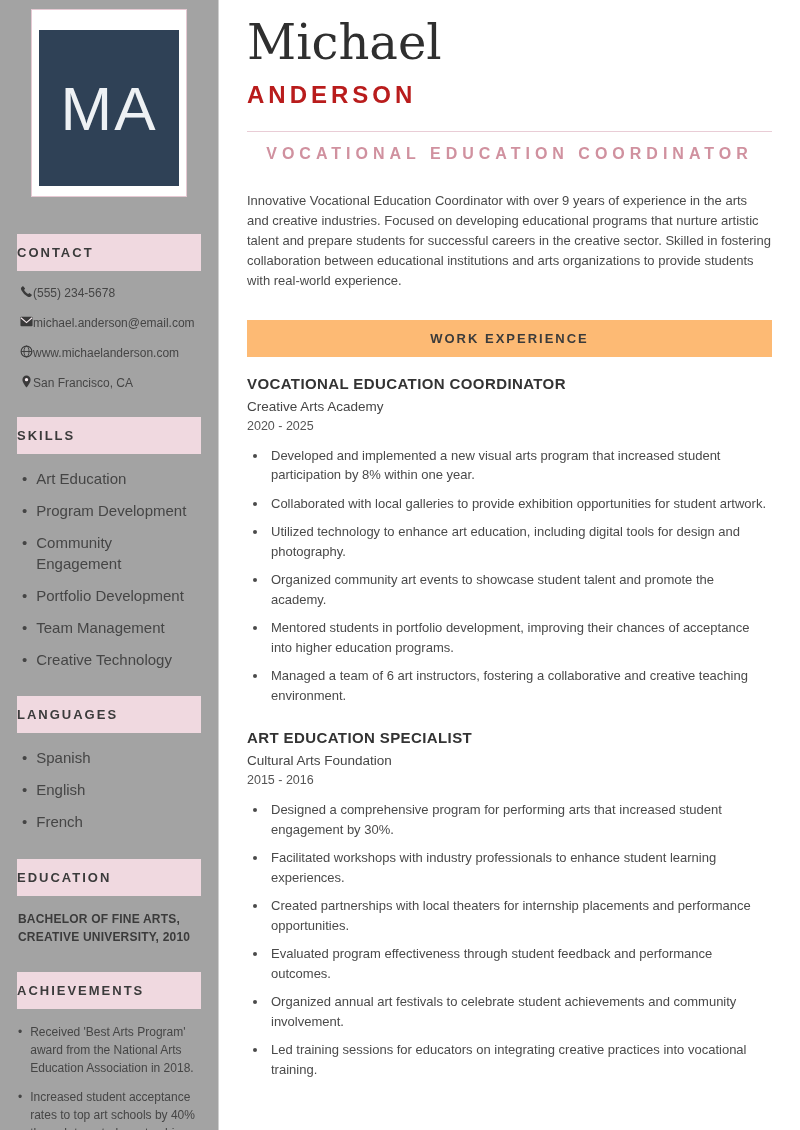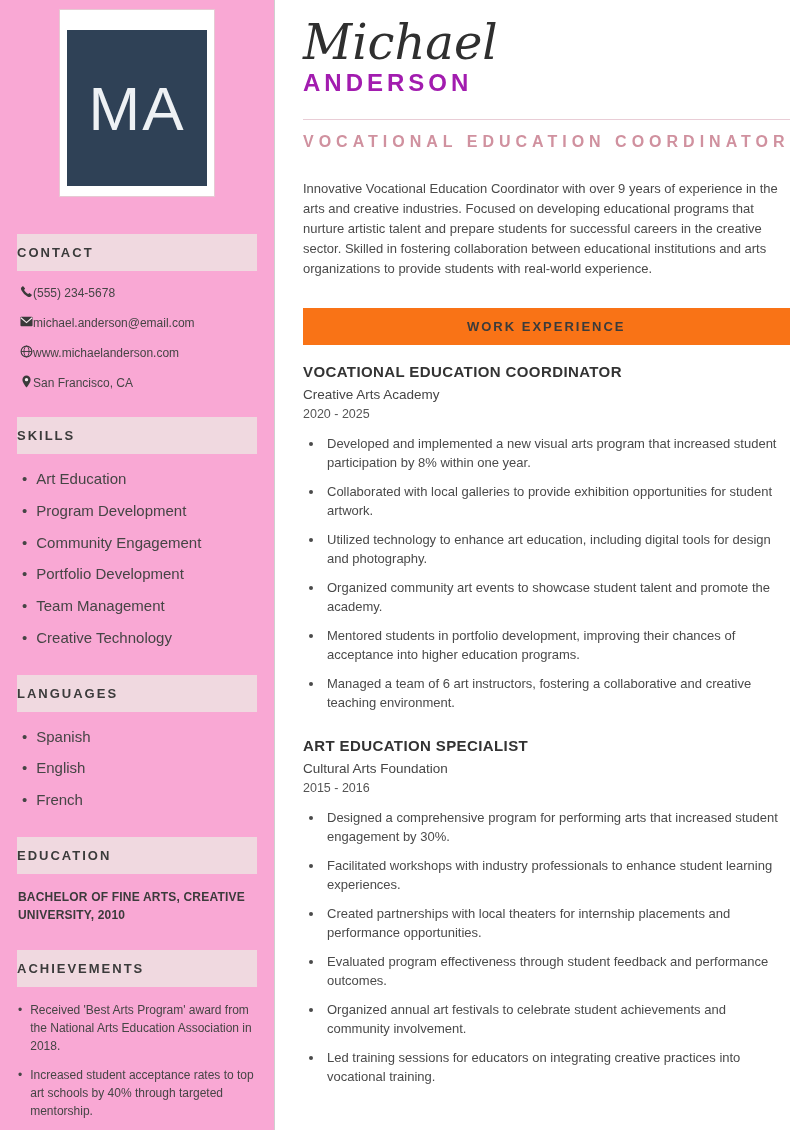--- a/index.html
+++ b/index.html
@@ -7,22 +7,22 @@
   body {
     width: 800px; height: 1130px;
     font-family: "Liberation Sans", sans-serif;
     color: #3d3d3d;
     overflow: hidden;
   }
   .page { display: flex; width: 800px; height: 1130px; }
 
   
   .sidebar {
-    width: 275px; height: 1130px;
-    background: #f9a8d4;
+    width: 219px; height: 1130px;
+    background: #a3a3a3;
     border-right: 1px solid #cfcfcf;
     padding: 9px 17px 0 17px;
     flex: none;
   }
   .photo-frame {
     width: 156px; height: 188px;
     margin: 0 auto 37px auto;
     background: #ffffff;
     border: 1px solid #e6c9d3;
     padding: 20px 7px 10px 7px;
@@ -75,47 +75,46 @@
     font-size: 12px; color: #454545;
     line-height: 1.5;
     margin-bottom: 11px;
   }
   .achieve-list li::before { content: "\2022"; margin-right: 8px; }
 
   
   .main { flex: 1; padding: 16px 28px 0 28px; }
   .first-name {
     font-family: "DejaVu Serif", serif;
-    font-style: italic;
     font-size: 48px;
     color: #2f2f2f;
     line-height: 1.1;
   }
   .last-name {
     font-size: 24px; font-weight: bold;
-    letter-spacing: 4px; color: #a21caf;
-    margin-top: 0px;
+    letter-spacing: 4px; color: #b91c1c;
+    margin-top: 12px;
   }
   .title-rule { border: none; border-top: 1px solid #e9cdd6; margin-top: 22px; }
   .job-headline {
     color: #d0919f;
     font-weight: bold;
     font-size: 16px;
     letter-spacing: 5px;
     text-align: center;
     white-space: nowrap;
     padding-top: 13px;
   }
   .summary {
     font-size: 13px; line-height: 1.55;
     color: #4a4a4a;
     margin-top: 28px;
   }
   .work-bar {
-    background: #f97316;
+    background: #fdba74;
     color: #3b3b3b;
     text-align: center;
     font-weight: bold;
     font-size: 13px;
     letter-spacing: 2px;
     padding: 11px 0;
     margin: 28px 0 18px 0;
   }
   .job { margin-bottom: 24px; }
   .job-title {

